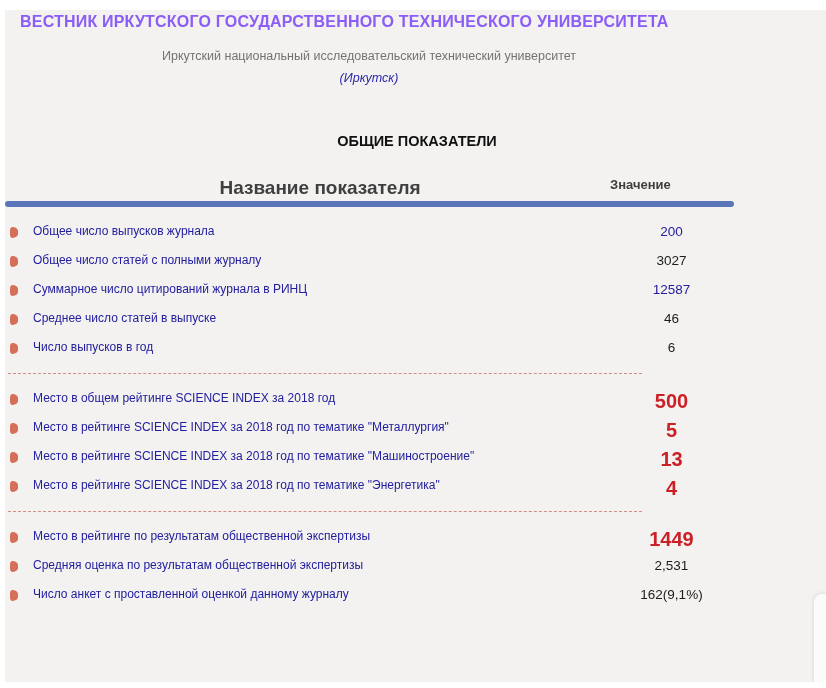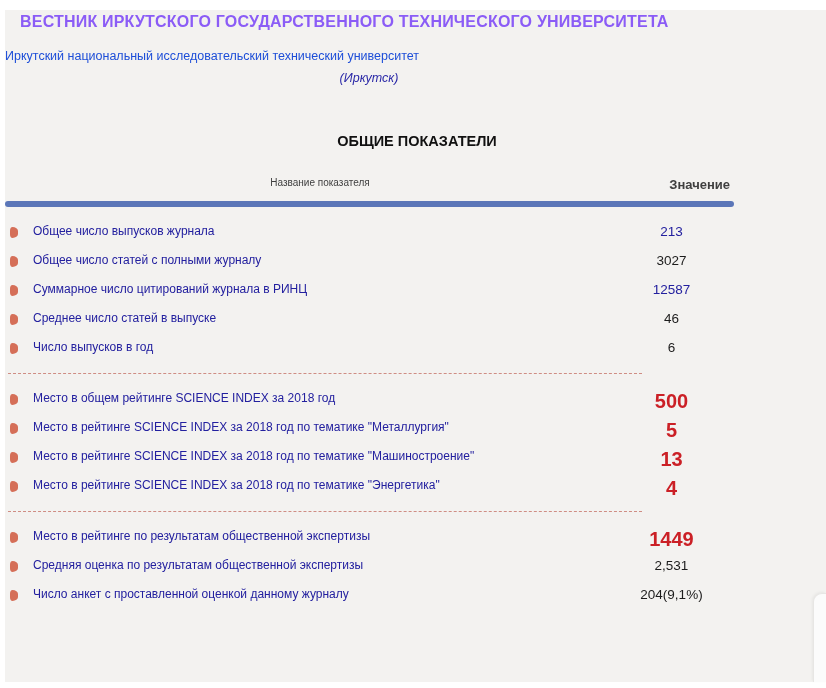--- a/index.html
+++ b/index.html
@@ -27,23 +27,23 @@
     font-size: 16px;
     font-weight: bold;
     letter-spacing: 0.2px;
     color: #8b5cf6;
   }
 
   .publisher {
     position: absolute;
     left: 5px; top: 49px;
     width: 728px;
-    text-align: left;
+    text-align: center;
     font-size: 12.5px;
-    color: #1d4ed8;
+    color: #737373;
   }
 
   .city {
     position: absolute;
     left: 5px; top: 71px;
     width: 728px;
     text-align: center;
     font-size: 12.5px;
     font-style: italic;
     color: #2a28a7;
@@ -58,29 +58,29 @@
     font-weight: bold;
     color: #111111;
     margin-left: 48px;
   }
 
   .col-head-name {
     position: absolute;
     left: 0; top: 177px;
     width: 640px;
     text-align: center;
-    font-size: 10px;
-    font-weight: normal;
+    font-size: 19px;
+    font-weight: bold;
     color: #3f3f3f;
   }
   .col-head-value {
     position: absolute;
     left: 610px; top: 177px;
     width: 120px;
-    text-align: right;
+    text-align: left;
     font-size: 13px;
     font-weight: bold;
     color: #3f3f3f;
   }
 
   .blue-bar {
     position: absolute;
     left: 5px; top: 201px;
     width: 729px; height: 6px;
     background: #5b76b8;
@@ -154,21 +154,21 @@
 
   <div class="col-head-name">Название показателя</div>
   <div class="col-head-value">Значение</div>
   <div class="blue-bar"></div>
 
   <div class="table-body">
 
     <div class="row">
       <span class="bullet"></span>
       <span class="label">Общее число выпусков журнала</span>
-      <span class="val link">213</span>
+      <span class="val link">200</span>
     </div>
     <div class="row">
       <span class="bullet"></span>
       <span class="label">Общее число статей с полными журналу</span>
       <span class="val plain">3027</span>
     </div>
     <div class="row">
       <span class="bullet"></span>
       <span class="label">Суммарное число цитирований журнала в РИНЦ</span>
       <span class="val link">12587</span>
@@ -215,19 +215,19 @@
       <span class="val rank">1449</span>
     </div>
     <div class="row">
       <span class="bullet"></span>
       <span class="label">Средняя оценка по результатам общественной экспертизы</span>
       <span class="val plain">2,531</span>
     </div>
     <div class="row">
       <span class="bullet"></span>
       <span class="label">Число анкет с проставленной оценкой данному журналу</span>
-      <span class="val plain">204(9,1%)</span>
+      <span class="val plain">162(9,1%)</span>
     </div>
 
   </div>
 
   <div class="corner-card"></div>
 </div>
 
 </body></html>

